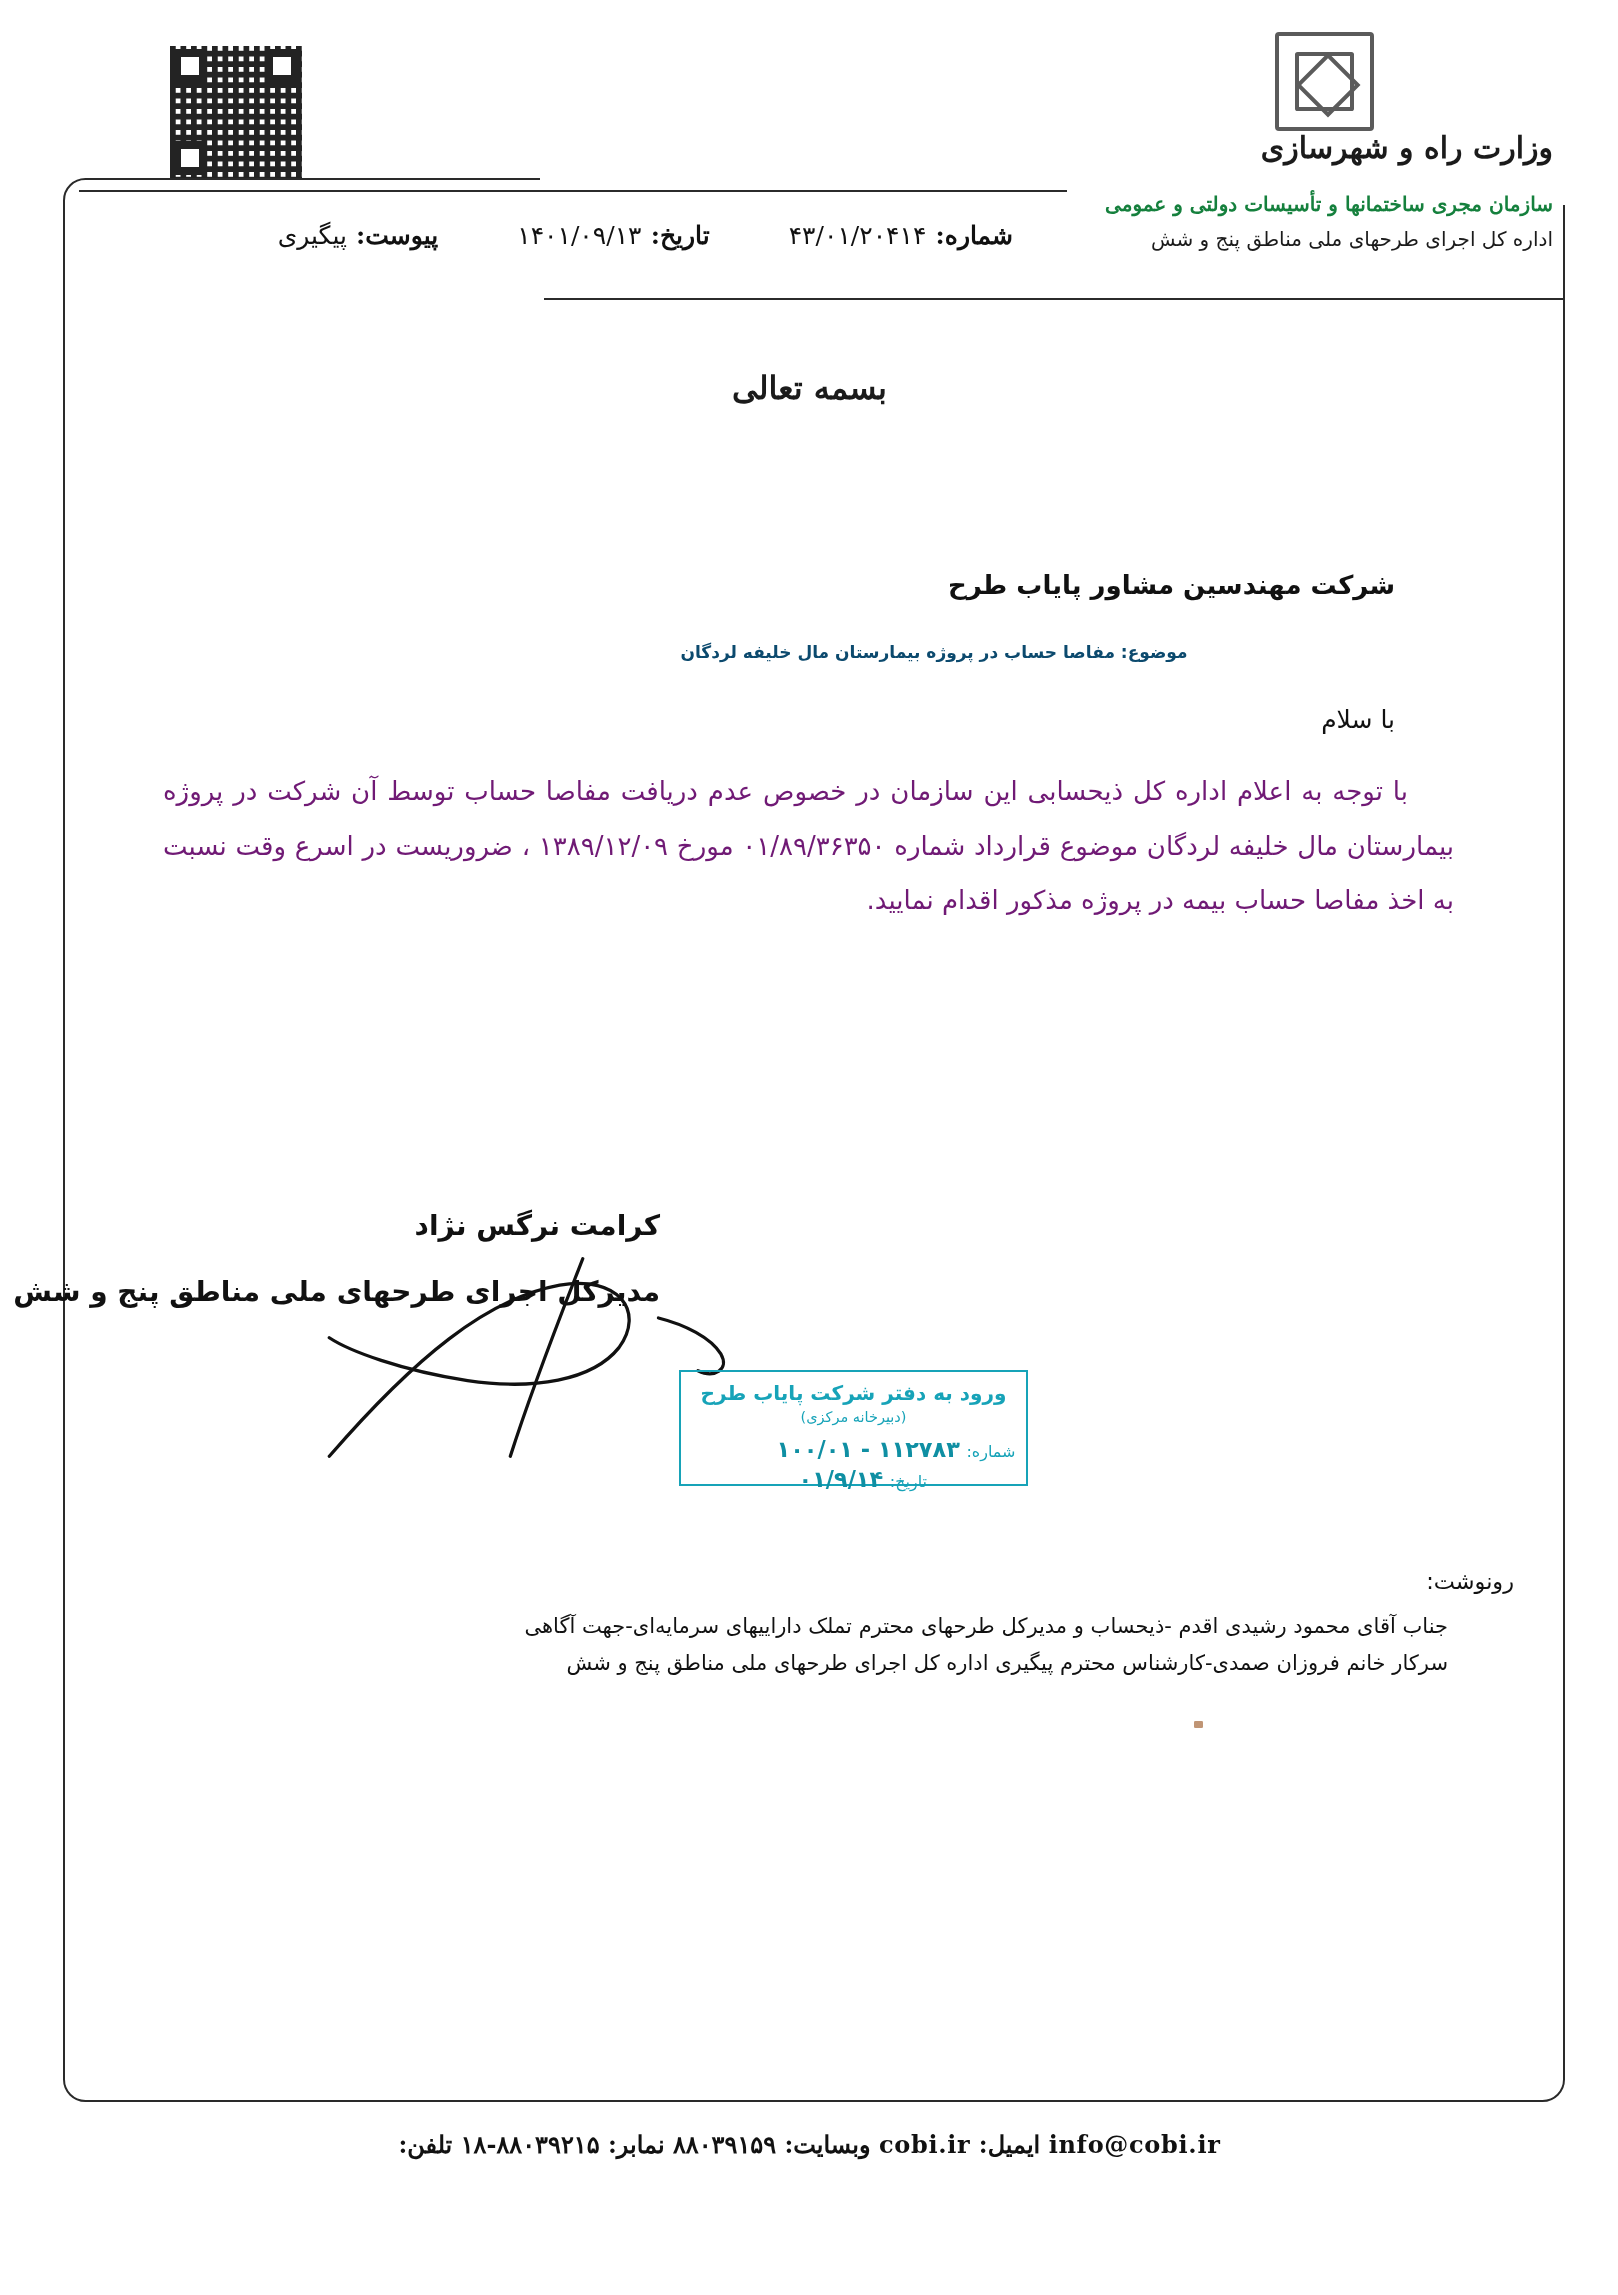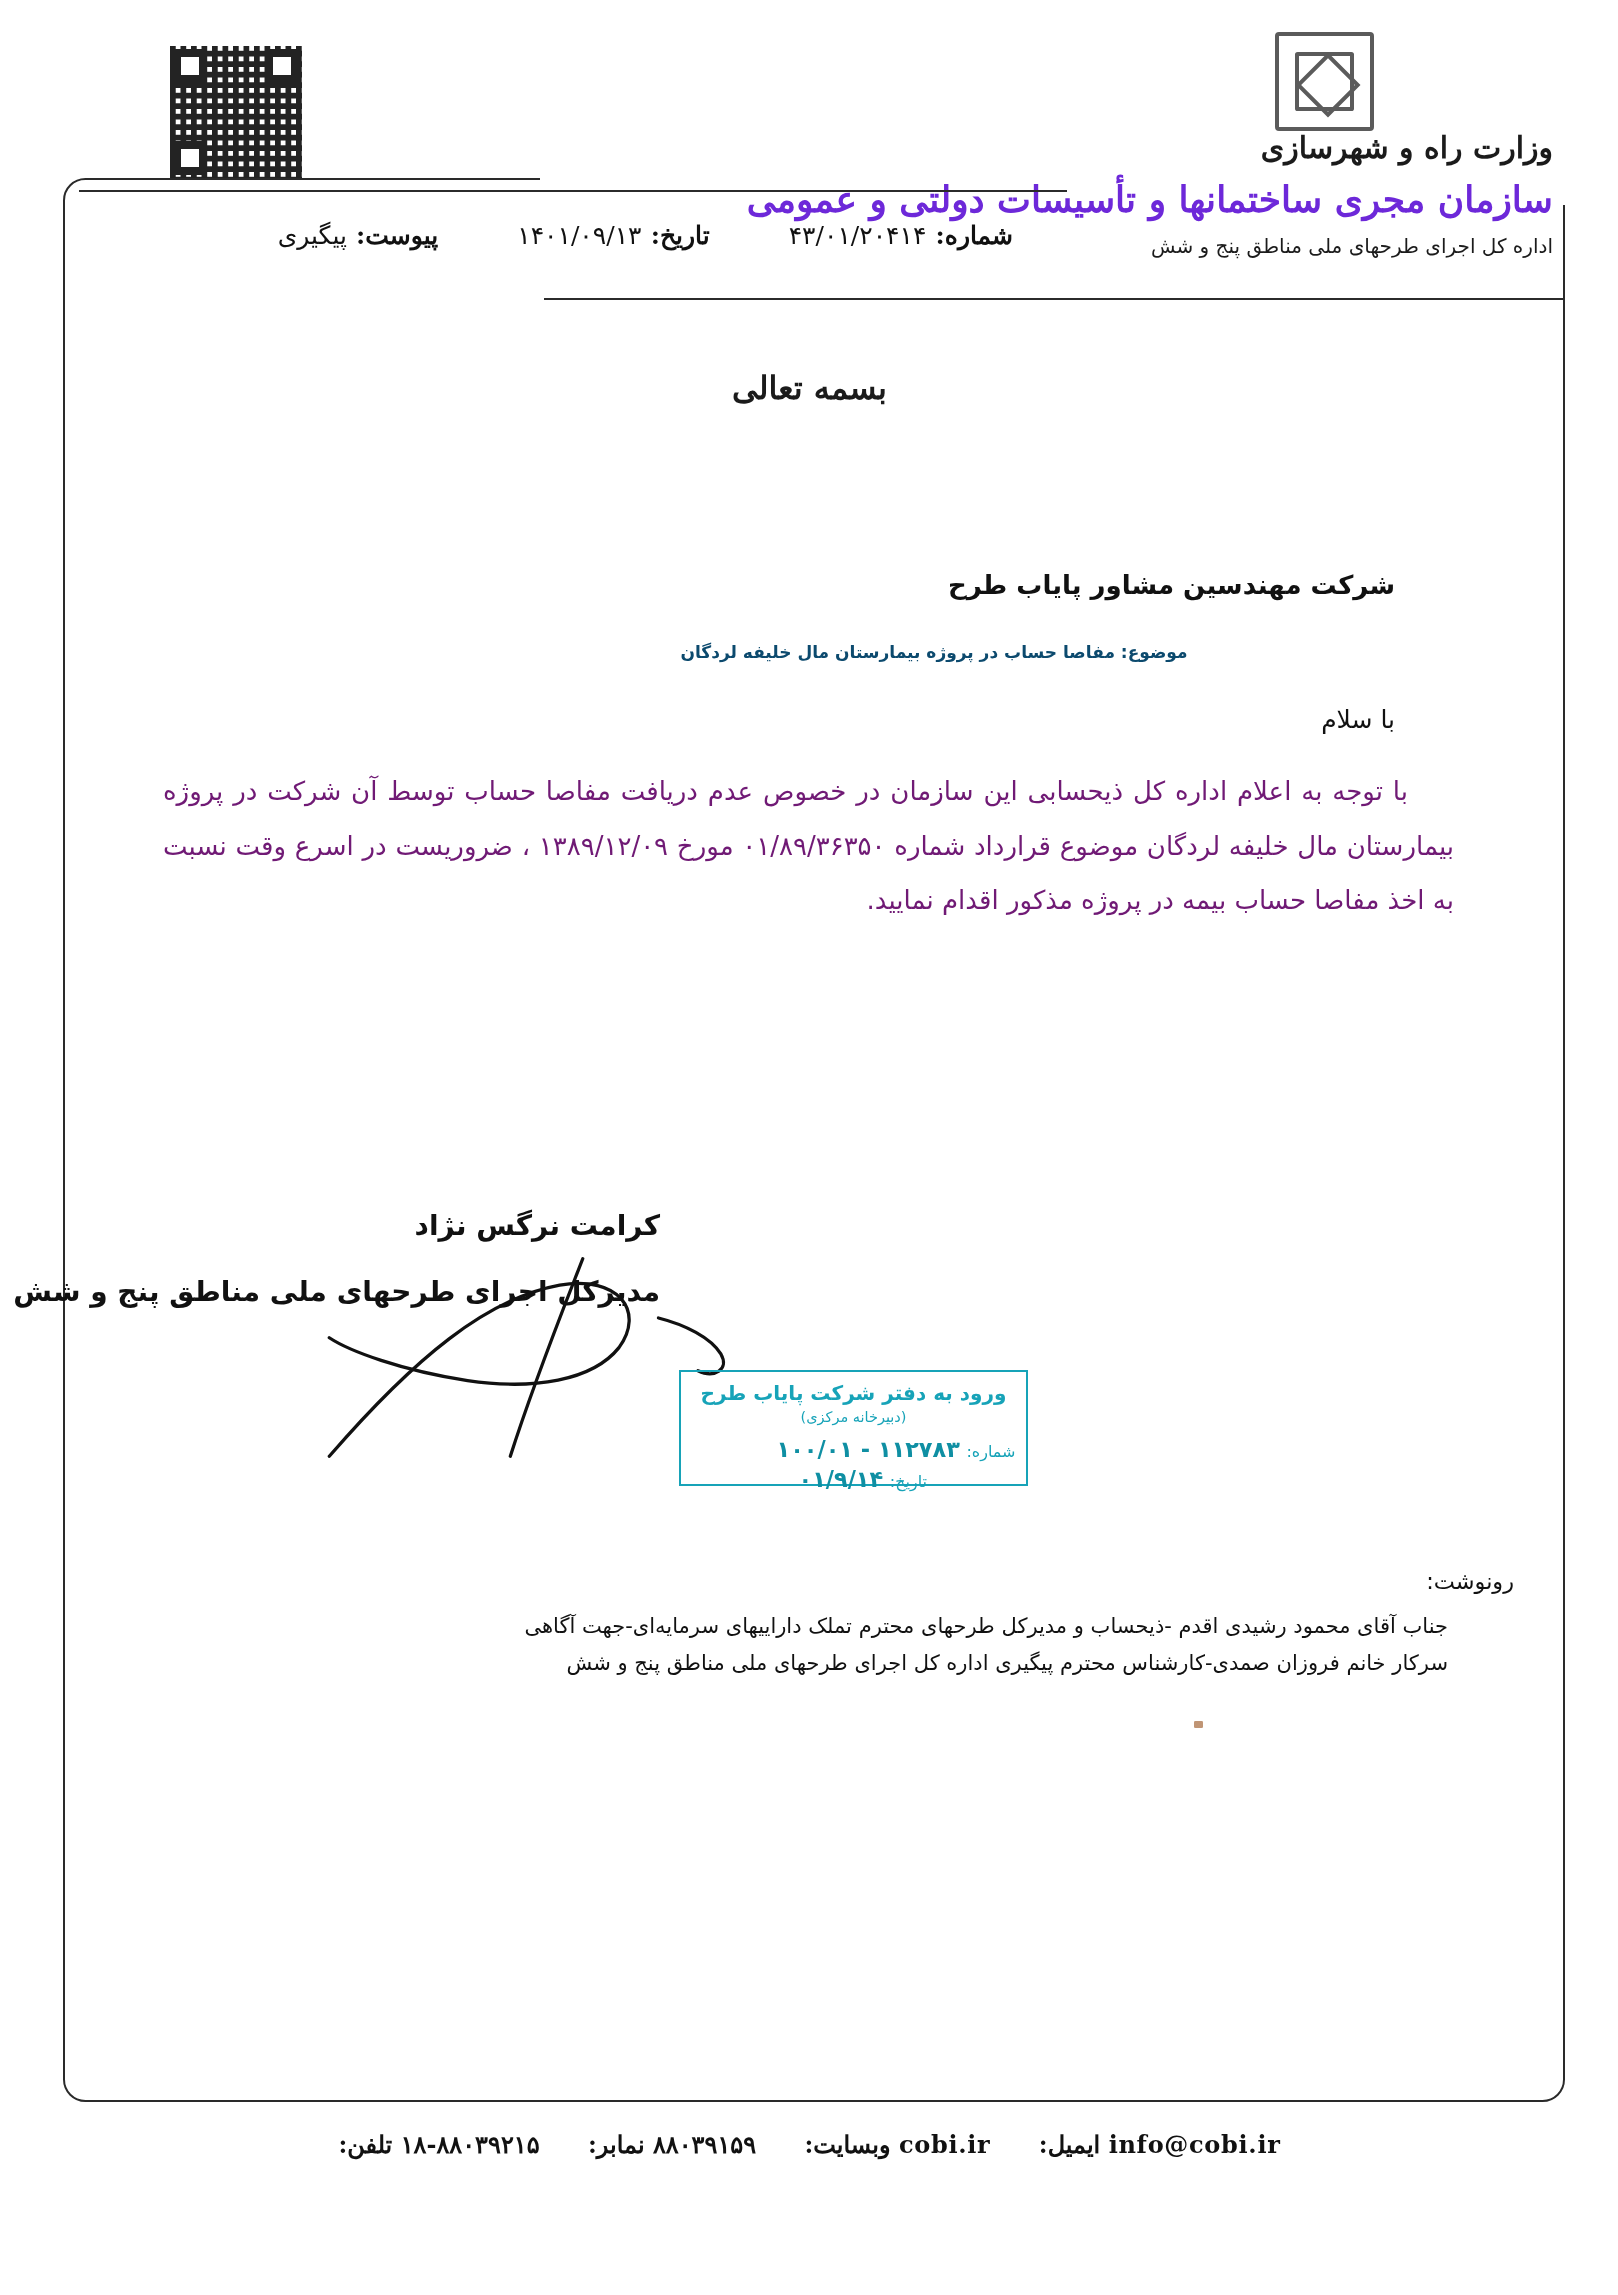--- a/index.html
+++ b/index.html
@@ -82,25 +82,25 @@
   .org-line-1 {
     font-family: "DejaVu Serif", serif;
     font-size: 30px;
     font-weight: 700;
     letter-spacing: 0.7px;
     color: #1b1b1b;
     line-height: 1.35;
   }
   .org-line-2 {
     font-family: "DejaVu Serif", serif;
-    font-size: 36px;
-    font-weight: 700;
-    color: #6d28d9;
+    font-size: 20px;
+    font-weight: 700;
+    color: #15803d;
     line-height: 1.5;
-    margin-top: 3px;
+    margin-top: 20px;
   }
   .org-line-3 {
     font-family: "DejaVu Sans", sans-serif;
     font-size: 20px;
     color: #1b1b1b;
     line-height: 1.6;
     margin-top: 4px;
   }
 
   
@@ -346,21 +346,21 @@
     letter-spacing: 0.7px;
     line-height: 1.6;
   }
   .footer .contact {
     margin-top: 12px;
     font-size: 24px;
     font-weight: 700;
     letter-spacing: 0.7px;
     direction: rtl;
   }
-  .footer .contact .seg { margin: 0 20px; }
+  .footer .contact .seg { margin: 0 0; }
   .footer .contact .ltr { direction: ltr; unicode-bidi: embed; display: inline-block; }
 </style>
 </head>
 <body>
 
 <div class="page-frame"></div>
 <div class="frame-mask-top"></div>
 
 <div class="logo-box">
   <div class="outer"></div>

